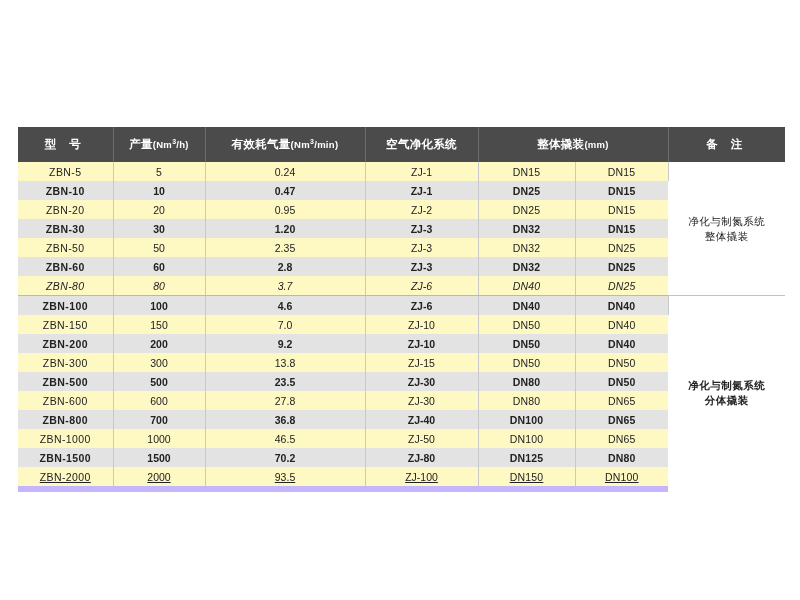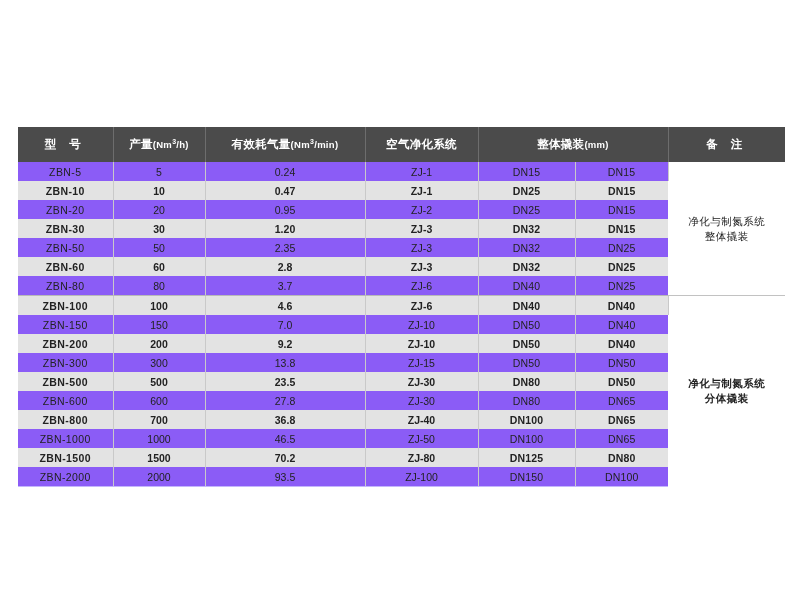--- a/index.html
+++ b/index.html
@@ -64,24 +64,24 @@
     font-size: 10.5px;
     color: #222222;
     text-align: center;
     vertical-align: middle;
     border-right: 1px solid #c9c9c9;
     white-space: nowrap;
   }
   table.spec-table tbody td:last-child { border-right: none; }
 
   tbody tr.alt td { background: #e3e3e3; font-weight: bold; }
-  tbody tr.plain td { background: #8b5cf6; }
-
-  tbody tr.group-end td { border-bottom: 1px solid #b9b9b9; }
-  tbody tr.last-row td { border-bottom: 1px solid #c4b5fd; }
+  tbody tr.plain td { background: #fef9c3; }
+
+  tbody tr.group-end td { border-bottom: 1px solid #b9b9b9; font-style: italic; }
+  tbody tr.last-row td { border-bottom: 6px solid #c4b5fd; text-decoration: underline; }
 
   td.model { text-align: left; padding-left: 26px; letter-spacing: 0.4px; }
   td.dn-in, td.dn-out { font-size: 10.5px; letter-spacing: 0.2px; }
   td.dn-in { text-align: center; }
   td.dn-out { text-align: center; }
 
   td.remark {
     background: #ffffff !important;
     text-align: center;
     font-size: 10.5px;

